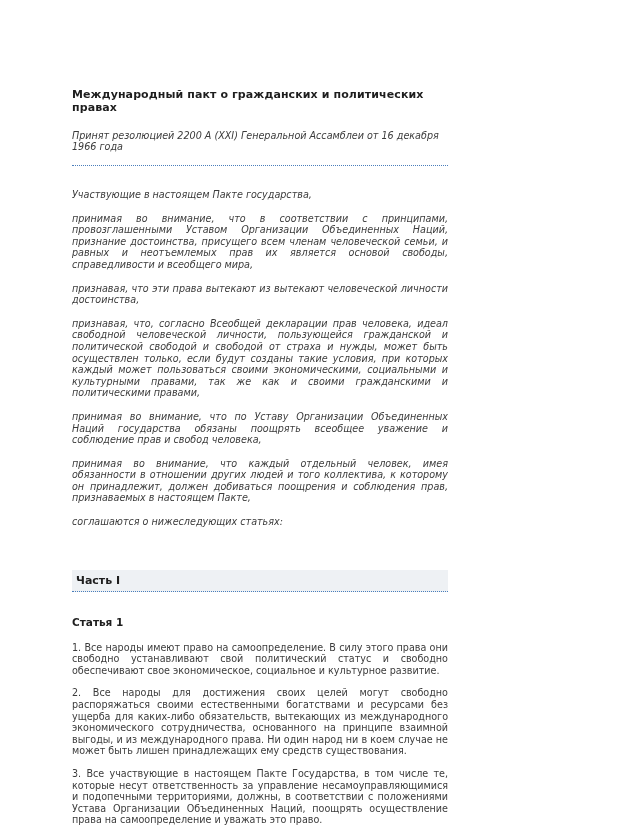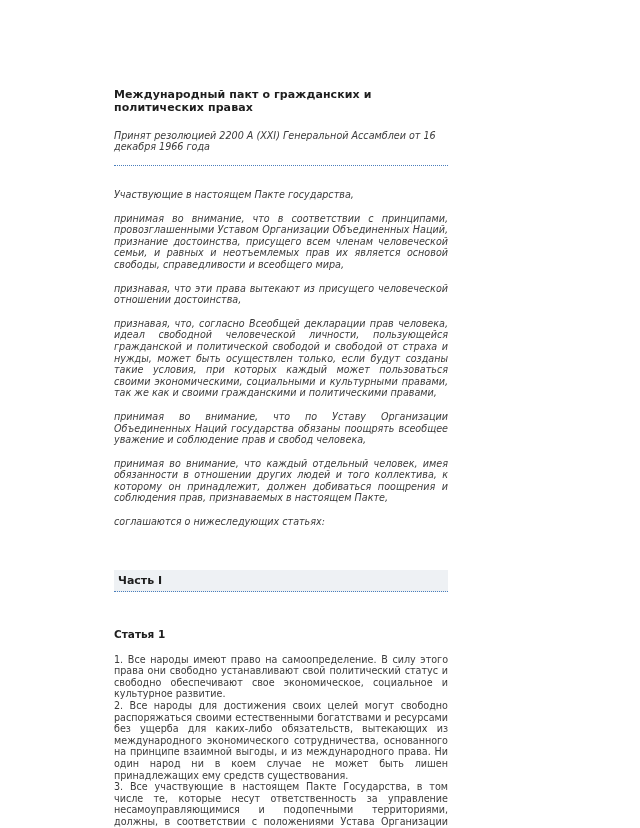--- a/index.html
+++ b/index.html
@@ -6,21 +6,21 @@
   html, body { width: 640px; height: 828px; background: #ffffff; }
   body {
     font-family: "DejaVu Sans", "Liberation Sans", sans-serif;
     color: #3b3b3b;
     -webkit-font-smoothing: antialiased;
   }
   .page {
     width: 524px;
     height: 828px;
     background: #ffffff;
-    padding: 88px 76px 40px 114px;
+    padding: 88px 76px 40px 72px;
     overflow: hidden;
   }
   .doc-title {
     font-size: 11px;
     font-weight: bold;
     color: #1e1e1e;
     letter-spacing: 0.1px;
   }
   .doc-subtitle {
     font-size: 9.6px;
@@ -45,48 +45,49 @@
   .section-bar {
     margin-top: 42px;
     background: #eef1f4;
     border-bottom: 1px dotted #4a7ebb;
     font-size: 11px;
     font-weight: bold;
     color: #1e1e1e;
     padding: 4px 5px 4px 4px;
   }
   .article-title {
-    margin-top: 36px;
+    margin-top: 24px;
     font-size: 10.5px;
     font-weight: bold;
     color: #1e1e1e;
   }
   p.body {
     font-size: 9.6px;
     line-height: 11.6px;
     text-align: justify;
     color: #3b3b3b;
+    margin-top: 11px;
   }
   p.body.first { margin-top: 14px; }
 </style>
 </head>
 <body>
 
 <div class="page">
 
   <h1 class="doc-title">Международный пакт о гражданских и политических правах</h1>
 
   <p class="doc-subtitle">Принят резолюцией 2200 А (XXI) Генеральной Ассамблеи от 16 декабря 1966 года</p>
 
   <div class="divider"></div>
 
   <div>
     <p class="pre first">Участвующие в настоящем Пакте государства,</p>
     <p class="pre">принимая во внимание, что в соответствии с принципами, провозглашенными Уставом Организации Объединенных Наций, признание достоинства, присущего всем членам человеческой семьи, и равных и неотъемлемых прав их является основой свободы, справедливости и всеобщего мира,</p>
-    <p class="pre">признавая, что эти права вытекают из присущего человеческой отношении достоинства,</p>
+    <p class="pre">признавая, что эти права вытекают из вытекают человеческой личности достоинства,</p>
     <p class="pre">признавая, что, согласно Всеобщей декларации прав человека, идеал свободной человеческой личности, пользующейся гражданской и политической свободой и свободой от страха и нужды, может быть осуществлен только, если будут созданы такие условия, при которых каждый может пользоваться своими экономическими, социальными и культурными правами, так же как и своими гражданскими и политическими правами,</p>
     <p class="pre">принимая во внимание, что по Уставу Организации Объединенных Наций государства обязаны поощрять всеобщее уважение и соблюдение прав и свобод человека,</p>
     <p class="pre">принимая во внимание, что каждый отдельный человек, имея обязанности в отношении других людей и того коллектива, к которому он принадлежит, должен добиваться поощрения и соблюдения прав, признаваемых в настоящем Пакте,</p>
     <p class="pre">соглашаются о нижеследующих статьях:</p>
   </div>
 
   <div class="section-bar">Часть I</div>
 
   <h2 class="article-title">Статья 1</h2>
 

